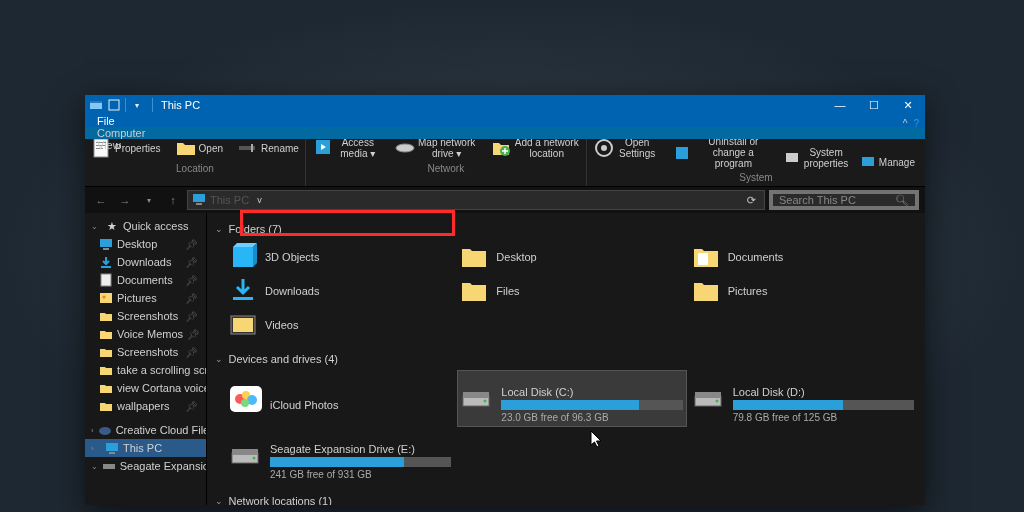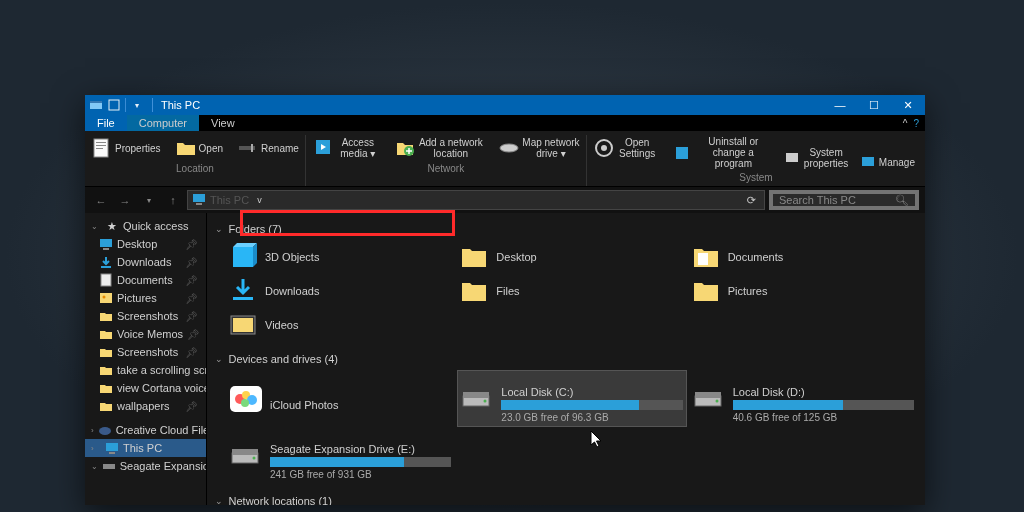--- a/index.html
+++ b/index.html
@@ -41,20 +41,21 @@
   .titlebar .ctrls { display:flex;}
   .titlebar .ctrls div { width:34px; height:20px; display:flex;align-items:center;justify-content:center; }
   
   .tabs {
     height: 16px;
     background: #000;
     display: flex;
     align-items: stretch;
     color:#ccc;
     position:relative;
+    flex-direction:column;
   }
   .tabs .tab {
     padding: 0 12px;
     display:flex;align-items:center;
     font-size:11px;
   }
   .tabs .tab.file { background:#0063b1; color:#fff;}
   .tabs .tab.active { background:#0369a1;}
   .tabs .endcap { position:absolute; right:0; top:0; display:flex;align-items:center; gap:6px; padding:0 6px; height:100%;}
   .tabs .endcap span { font-size:10px;}
@@ -282,34 +283,34 @@
               <svg width="22" height="22">
                 <rect x="4" y="3" width="14" height="14" fill="#2b9fd9"></rect>
                 <polygon points="9,7 9,13 14,10" fill="#fff"></polygon>
               </svg>
             </div>
           <span>Access media ▾</span>
         </div>
         <div class="rbtn">
           <div class="ic">
               <svg width="22" height="22">
+                <ellipse cx="11" cy="11" rx="9" ry="4" fill="#ccc" stroke="#888"></ellipse>
+              </svg>
+            </div>
+          <span>Map network drive ▾</span>
+        </div>
+        <div class="rbtn">
+          <div class="ic">
+              <svg width="22" height="22">
                 <path d="M3 6h6l2 2h8v10H3z" fill="#f7d774"></path>
                 <circle cx="15" cy="14" r="5" fill="#4caf50"></circle>
                 <path d="M15 11v6M12 14h6" stroke="#fff" stroke-width="1.5"></path>
               </svg>
             </div>
           <span>Add a network location</span>
-        </div>
-        <div class="rbtn">
-          <div class="ic">
-              <svg width="22" height="22">
-                <ellipse cx="11" cy="11" rx="9" ry="4" fill="#ccc" stroke="#888"></ellipse>
-              </svg>
-            </div>
-          <span>Map network drive ▾</span>
         </div>
       </div>
       <div class="glabel">Network</div>
     </div>
     <div class="rgroup" style="border-right:none;">
       <div class="buttons" style="align-items:flex-start;">
         <div class="rbtn">
           <div class="ic">
               <svg width="22" height="22">
                 <circle cx="11" cy="11" r="8" fill="none" stroke="#ccc" stroke-width="2"></circle>
@@ -610,21 +611,21 @@
                 <rect x="2" y="10" width="26" height="10" fill="#bbb" stroke="#666"></rect>
                 <rect x="2" y="6" width="26" height="6" fill="#888"></rect>
                 <circle cx="24" cy="15" r="1.5" fill="#4caf50"></circle>
               </svg>
             </div>
             <div class="dinfo">
               <div class="dname">Local Disk (D:)</div>
               <div class="dbar">
                 <div class="fill" style="width:61%;"></div>
               </div>
-              <div class="dsize">40.6 GB free of 125 GB</div>
+              <div class="dsize">79.8 GB free of 125 GB</div>
             </div>
           </div>
           <div class="drive-item">
             <div class="dic">
               <svg width="32" height="26">
                 <rect x="2" y="10" width="26" height="10" fill="#bbb" stroke="#666"></rect>
                 <rect x="2" y="6" width="26" height="6" fill="#888"></rect>
                 <circle cx="24" cy="15" r="1.5" fill="#4caf50"></circle>
               </svg>
             </div>

